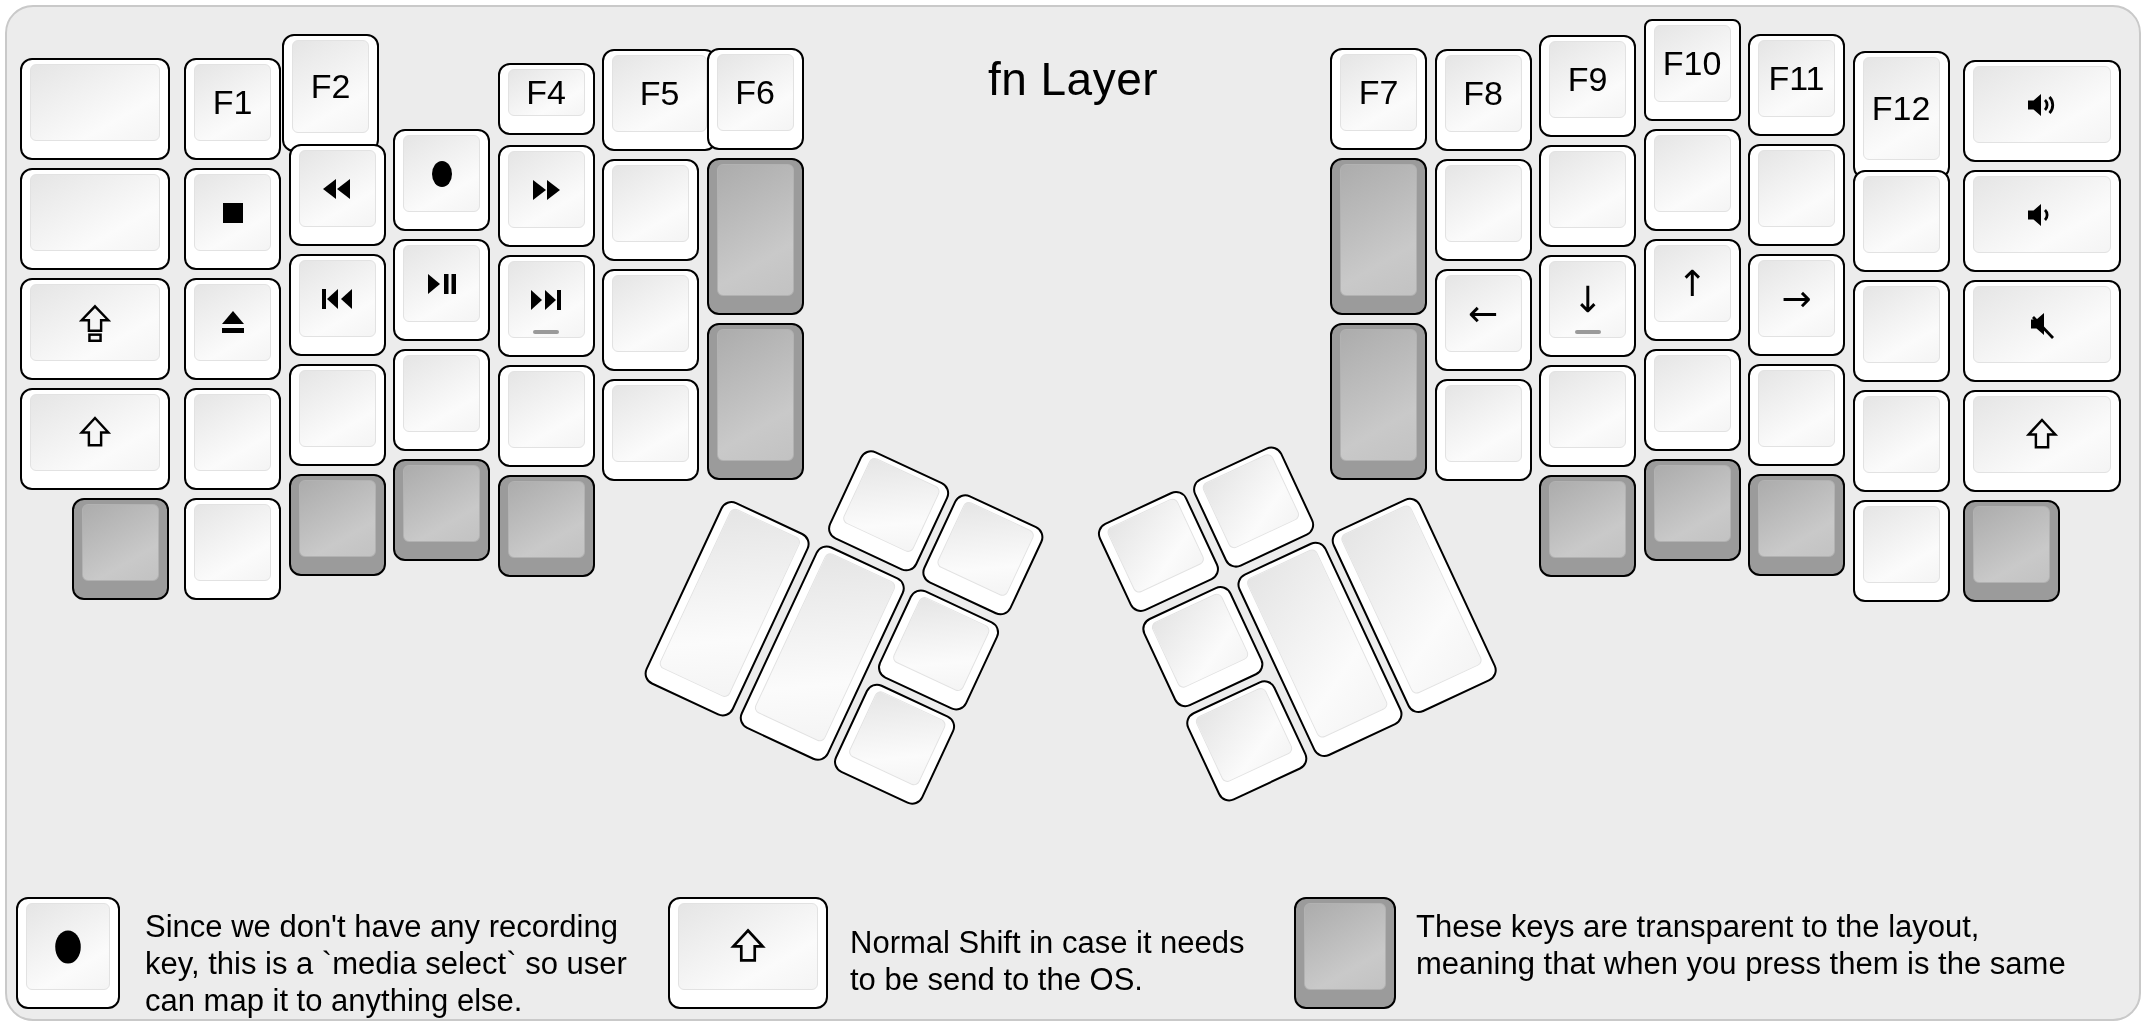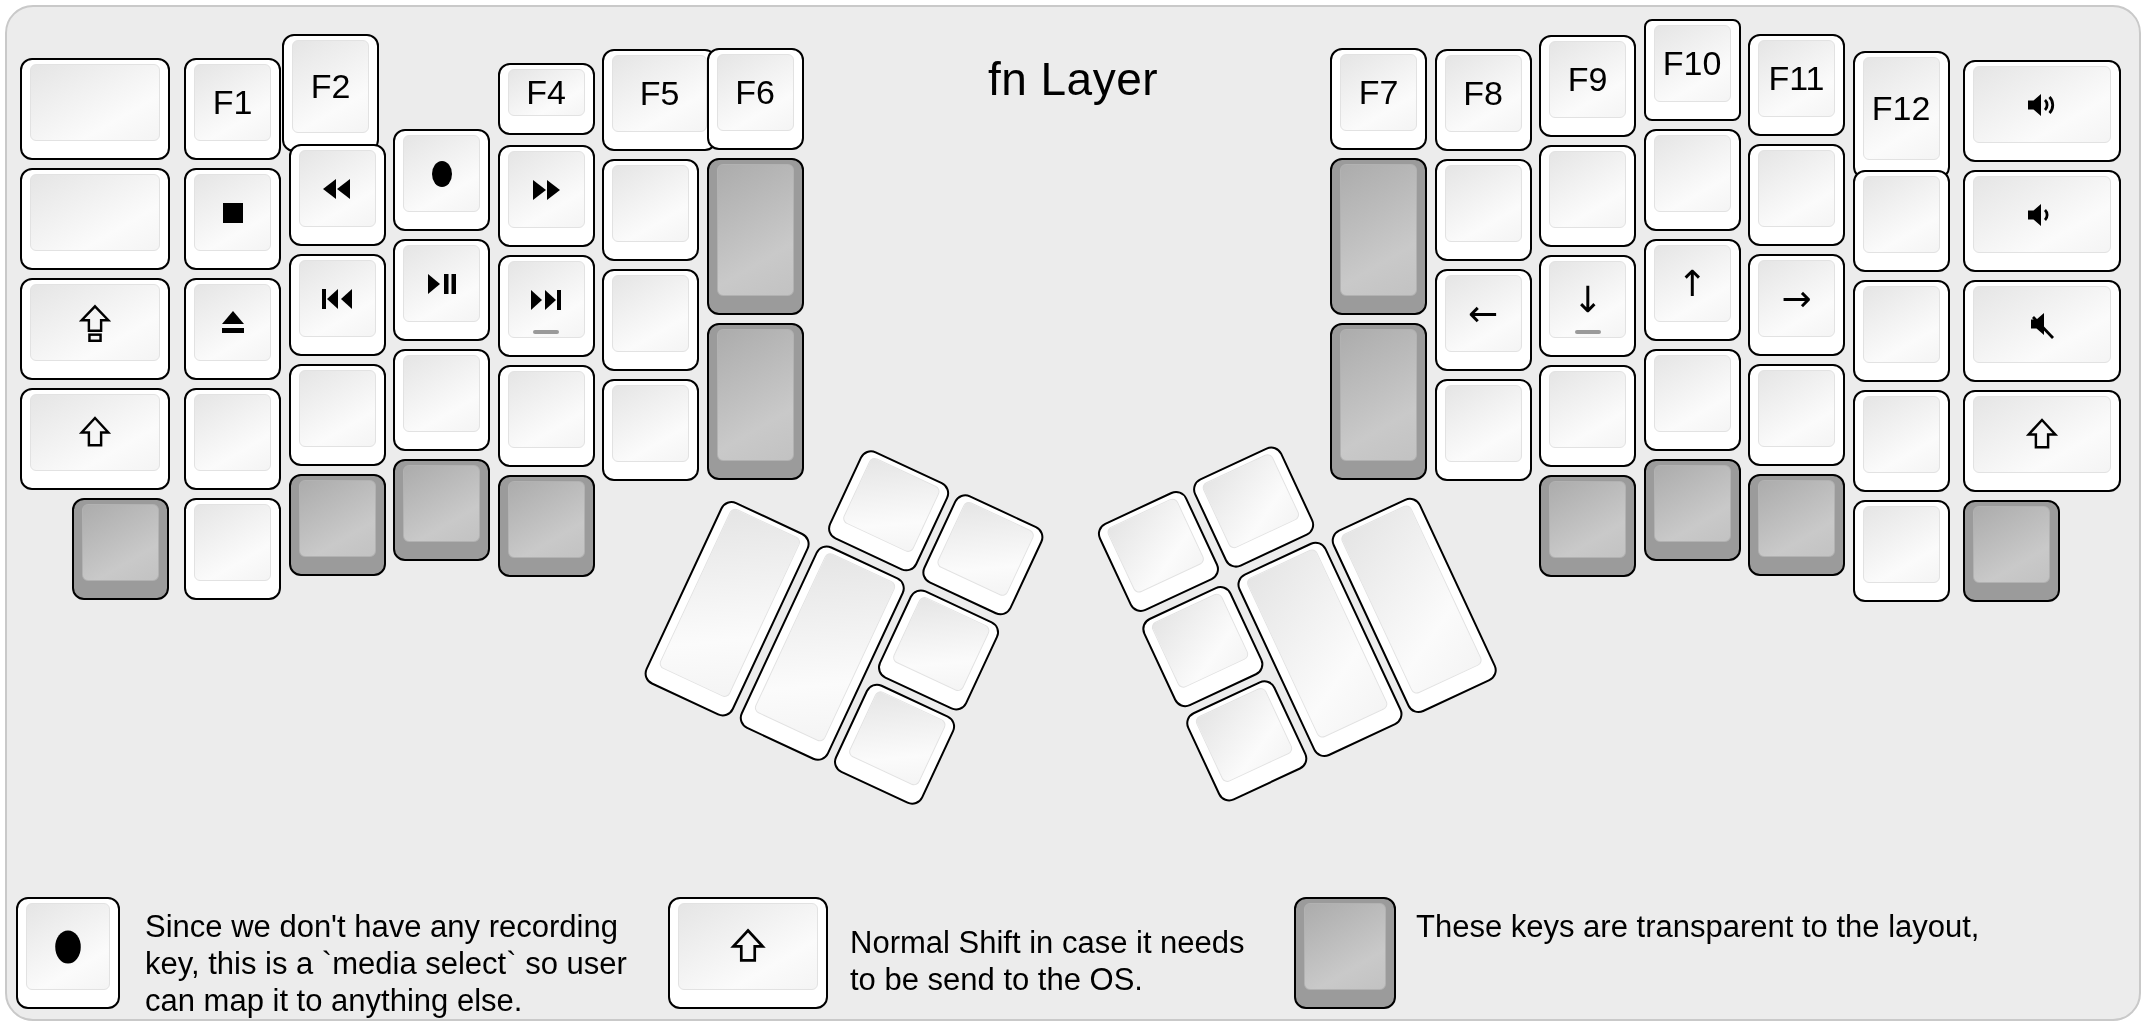--- a/index.html
+++ b/index.html
@@ -542,14 +542,15 @@
       <div>Normal Shift in case it needs</div>
       <div>to be send to the OS.</div>
     </div>
     <div class="key g" style="left: 1294px; top: 897px; width: 102px; height: 112px;">
       <div class="cap">
         <div class="kc"></div>
       </div>
     </div>
     <div class="legend-text" style="left: 1416px; top: 908px;">
       <div>These keys are transparent to the layout,</div>
+      <div>meaning that when you press them is the same</div>
     </div>
   </div>
 
 </body></html>

